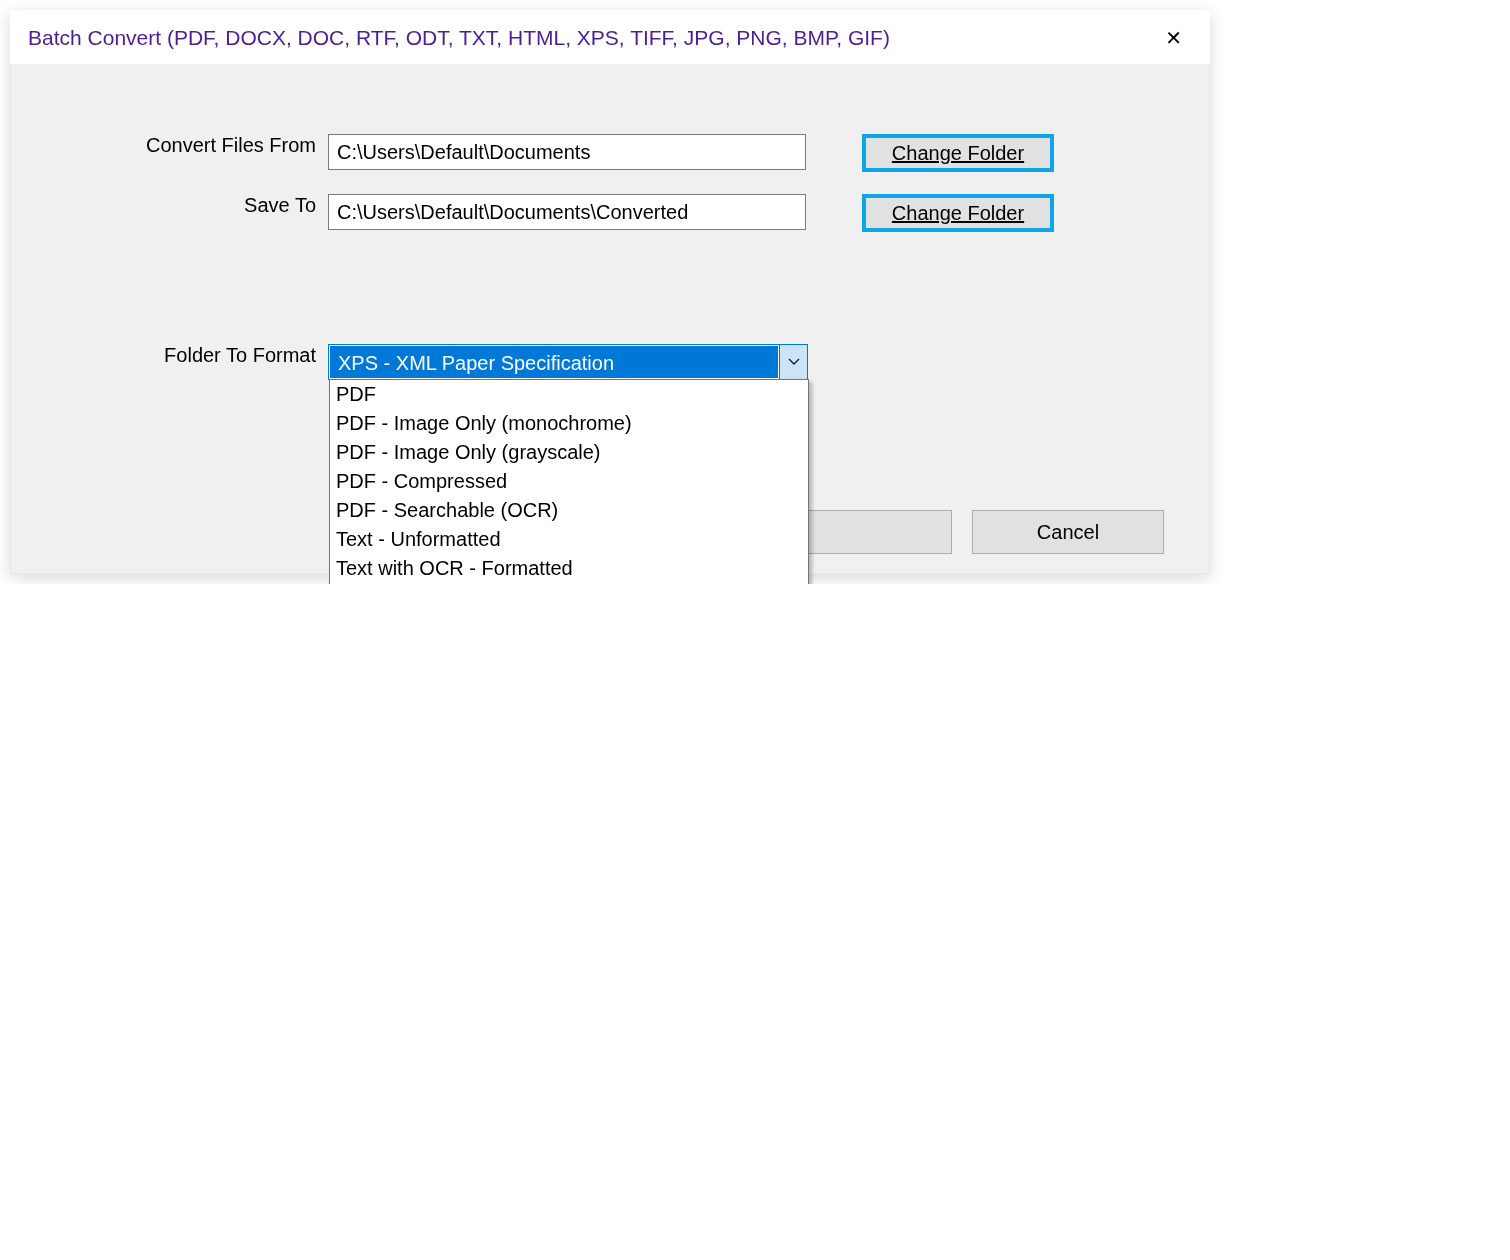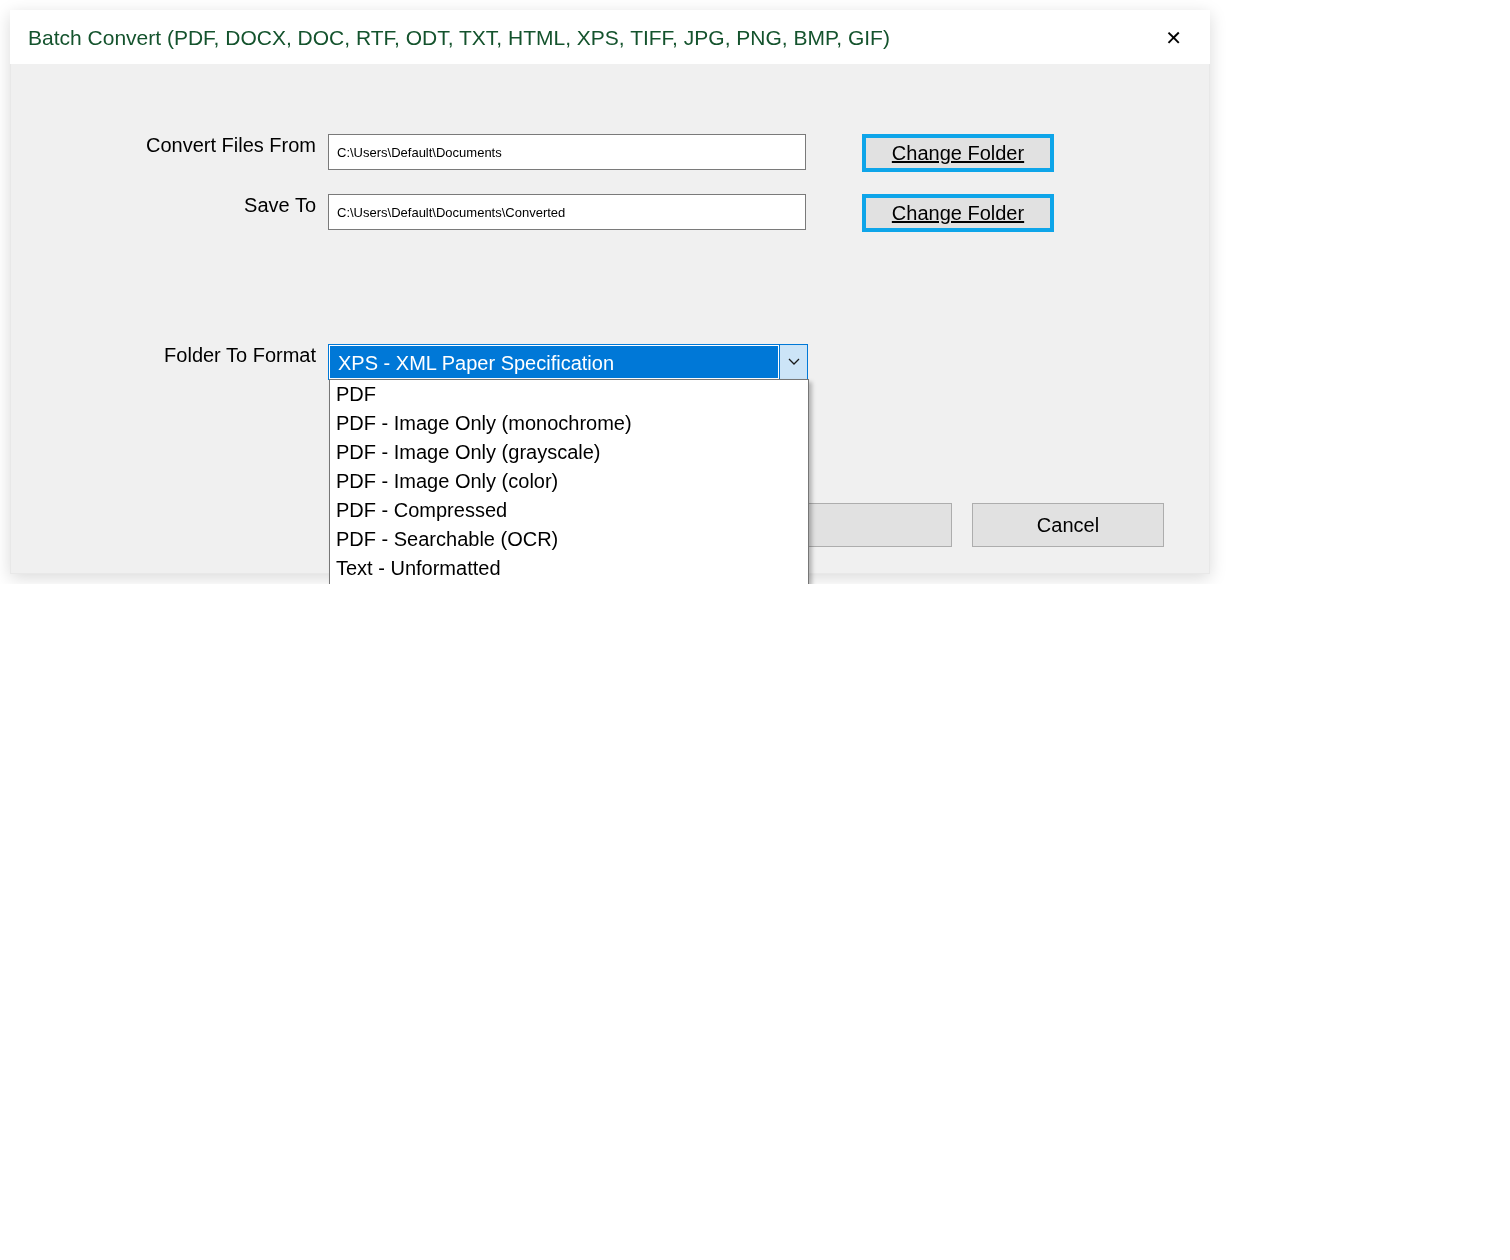--- a/index.html
+++ b/index.html
@@ -21,21 +21,21 @@
     }
     .titlebar {
       display: flex;
       justify-content: space-between;
       align-items: center;
       padding: 12px 18px 10px 18px;
       background: #ffffff;
     }
     .titlebar-title {
       font-size: 21px;
-      color: #14532d;
+      color: #4c1d95;
     }
     .close-btn {
       font-size: 20px;
       cursor: pointer;
       padding: 4px 10px;
       font-family: Arial, sans-serif;
     }
     .content {
       background: #f0f0f0;
       border: 1px solid #e8e8e8;
@@ -52,21 +52,21 @@
       width: 272px;
       text-align: right;
       padding-right: 12px;
       font-size: 20px;
     }
     .text-input {
       width: 478px;
       height: 36px;
       padding: 4px 8px;
       font-family: inherit;
-      font-size: 13px;
+      font-size: 20px;
       border: 1px solid #7a7a7a;
       background: #ffffff;
     }
     .change-folder-btn {
       width: 192px;
       height: 38px;
       margin-left: 56px;
       font-family: inherit;
       font-size: 20px;
       background: #e1e1e1;
@@ -124,21 +124,21 @@
       line-height: 27px;
       cursor: pointer;
     }
     .dropdown-item.selected {
       background: #0078d7;
       color: #ffffff;
     }
     .bottom-buttons {
       position: absolute;
       right: 45px;
-      bottom: 26px;
+      bottom: 19px;
       display: flex;
       justify-content: flex-end;
     }
     .cancel-btn {
       width: 192px;
       height: 44px;
       font-family: inherit;
       font-size: 20px;
       background: #e1e1e1;
       border: 1px solid #adadad;
@@ -185,21 +185,20 @@
         <div class="combo-selected">XPS - XML Paper Specification</div>
         <div class="combo-arrow">
           <svg viewBox="0 0 12 8">
               <path d="M1 1 L6 6 L11 1" stroke="#1a1a1a" stroke-width="1.3" fill="none"></path>
             </svg>
         </div>
         <div class="dropdown-list" id="dropdown-list">
             <div class="dropdown-item">PDF</div>
             <div class="dropdown-item">PDF - Image Only (monochrome)</div>
             <div class="dropdown-item">PDF - Image Only (grayscale)</div>
-            <div class="dropdown-item">PDF - Image Only (color)</div>
             <div class="dropdown-item">PDF - Compressed</div>
             <div class="dropdown-item">PDF - Searchable (OCR)</div>
             <div class="dropdown-item">Text - Unformatted</div>
             <div class="dropdown-item">Text with OCR - Formatted</div>
             <div class="dropdown-item">Text with OCR - Unformatted</div>
             <div class="dropdown-item">JPG - Grayscale</div>
             <div class="dropdown-item">JPG - Color</div>
             <div class="dropdown-item">TIFF - Monochrome</div>
             <div class="dropdown-item">TIFF - Grayscale</div>
             <div class="dropdown-item">TIFF - Color</div>

